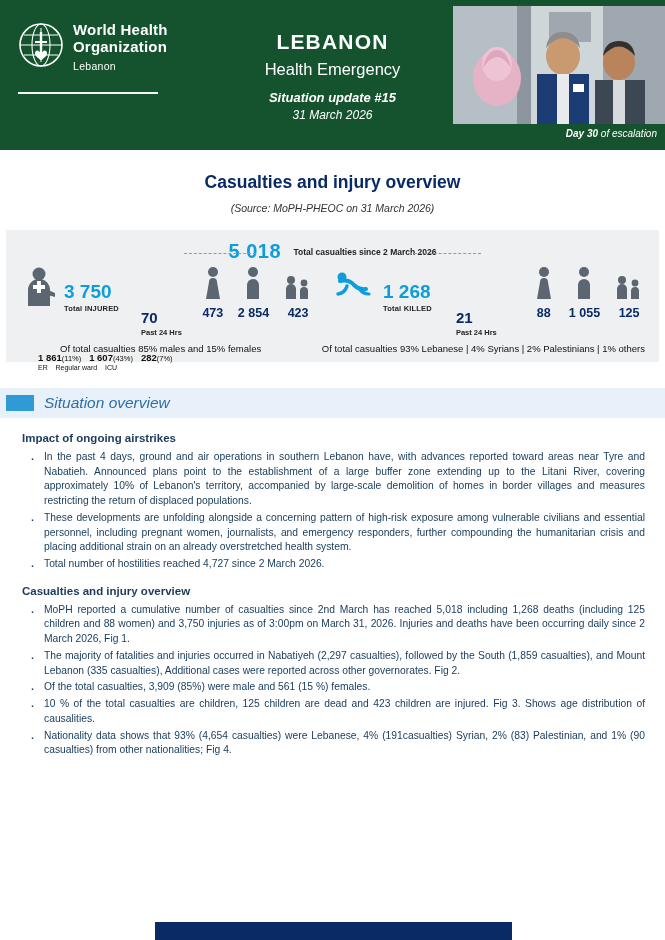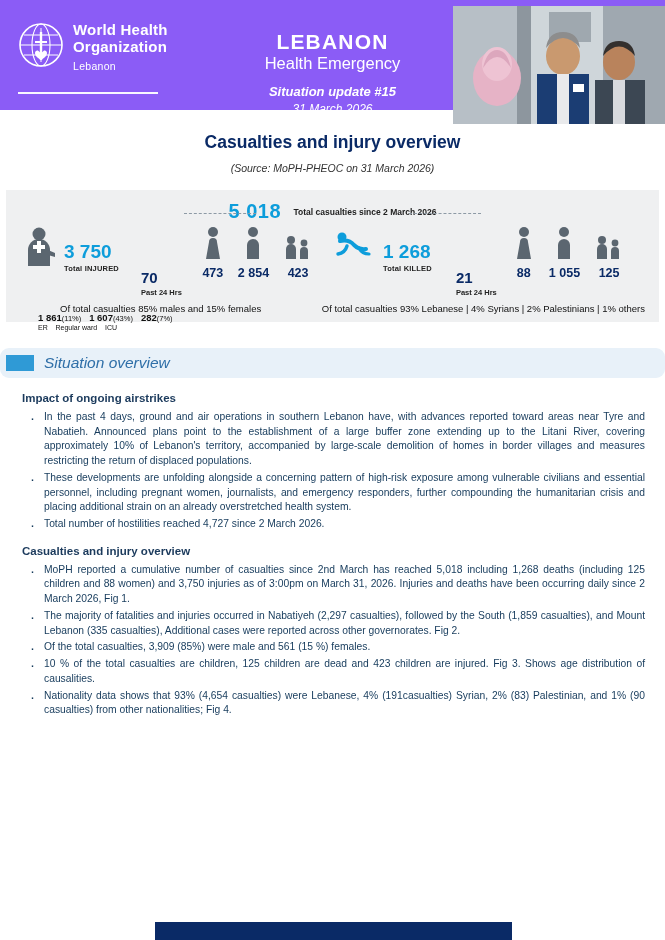--- a/index.html
+++ b/index.html
@@ -8,22 +8,22 @@
     font-family: "Liberation Sans", sans-serif;
     background: #ffffff;
     color: #1b1b1b;
     overflow: hidden;
   }
   .page { position: relative; width: 665px; height: 940px; }
 
   
   .header {
     position: relative;
-    height: 110px;
-    background: #8b5cf6;
+    height: 150px;
+    background: #14532d;
     color: #ffffff;
   }
   .logo-block {
     position: absolute; left: 18px; top: 22px;
     display: flex; align-items: flex-start; gap: 9px;
   }
   .who-emblem { width: 46px; height: 46px; flex: 0 0 46px; }
   .who-text {
     font-size: 15px; font-weight: bold; line-height: 1.12;
     letter-spacing: .2px;
@@ -33,21 +33,21 @@
   }
   .logo-rule {
     position: absolute; left: 18px; top: 92px; width: 140px; height: 2px;
     background: #ffffff; opacity: .95;
   }
   .title-block {
     position: absolute; left: 0; top: 30px; width: 665px;
     text-align: center;
   }
   .t-country { font-size: 21px; font-weight: bold; letter-spacing: 1.2px; }
-  .t-sub { font-size: 16.5px; font-weight: normal; }
+  .t-sub { font-size: 16.5px; margin-top: 6px; font-weight: normal; }
   .t-situ { font-size: 13px; font-style: italic; font-weight: bold; margin-top: 11px; }
   .t-date { font-size: 12px; font-style: italic; margin-top: 3px; }
 
   .photo {
     position: absolute; right: 0; top: 6px; width: 212px; height: 118px;
     overflow: hidden; background: #b9c4cd;
   }
   .photo svg { display: block; }
   .day-note {
     position: absolute; right: 8px; top: 128px;
@@ -123,21 +123,21 @@
     position: absolute; right: 14px; bottom: 8px;
     font-size: 9.5px; color: #111;
   }
 
   
   .overview-head {
     position: relative;
     margin-top: 26px;
     background: #e8f1f9;
     height: 30px;
-    display: flex; align-items: center; border-radius: 9px;
+    display: flex; align-items: center;
   }
   .ov-sq { width: 28px; height: 16px; background: #2f9ad6; margin-left: 6px; }
   .ov-title {
     color: #2f6fa8; font-size: 15.5px; font-style: italic; font-weight: normal;
     margin-left: 10px;
   }
 
   .body-wrap { padding: 14px 20px 0 22px; }
   .sub-head {
     font-size: 11.5px; font-weight: bold; color: #1b3a5c; margin-bottom: 6px;
@@ -314,21 +314,21 @@
           </svg>
         </span>
         <div style="margin-right:24px;">
           <div class="big-num">1 268</div>
           <div class="big-lbl">Total KILLED</div>
         </div>
         <div>
           <div class="mid-num">21</div>
           <div class="mid-lbl">Past 24 Hrs</div>
         </div>
-        <div style="margin-left:16px;">
+        <div style="margin-left:36px;">
           <div class="people-row">
             <div class="person-item">
               <svg width="22" height="34" viewBox="0 0 22 34" aria-hidden="true">
                 <circle cx="11" cy="6" r="5" fill="#5b6670"></circle>
                 <path d="M4 33 l3 -17 a4 4 0 0 1 8 0 l3 17 z" fill="#5b6670"></path>
               </svg>
               <div class="person-num">88</div>
             </div>
             <div class="person-item">
               <svg width="22" height="34" viewBox="0 0 22 34" aria-hidden="true">

